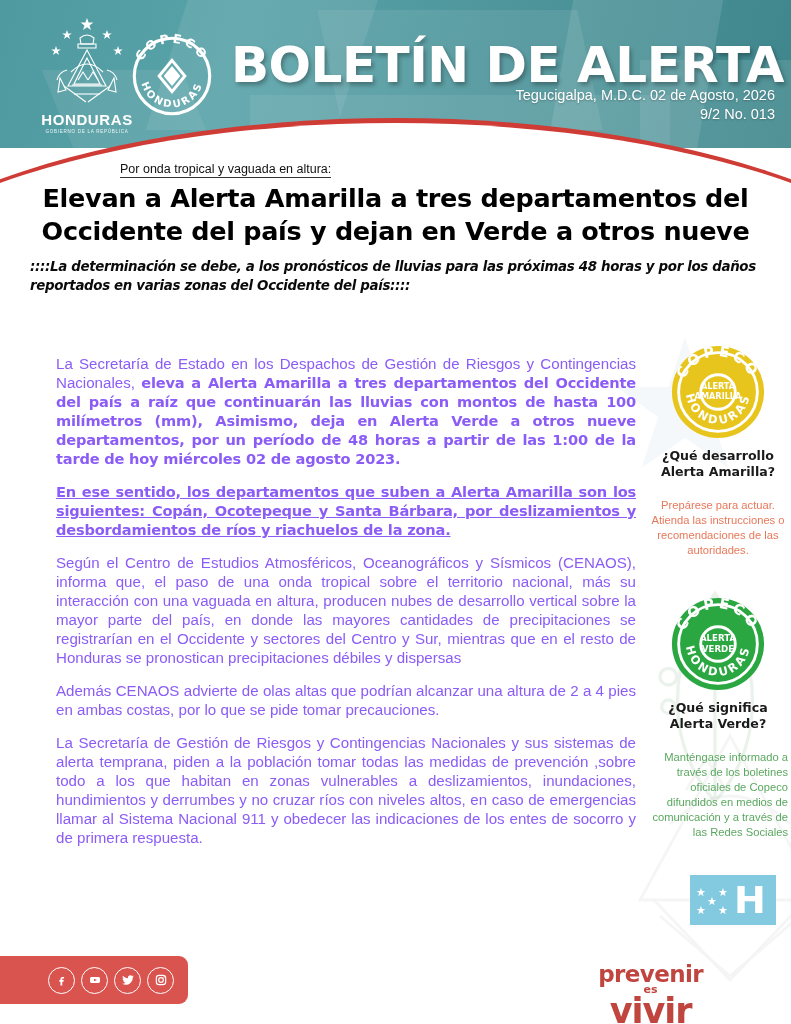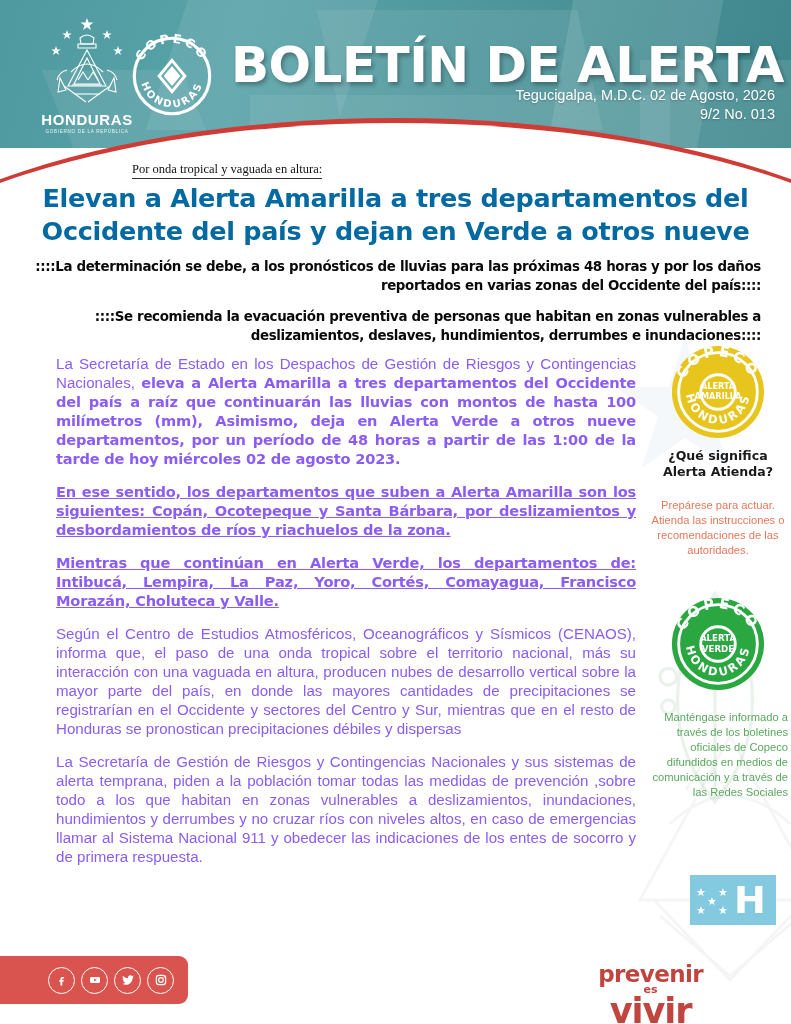--- a/index.html
+++ b/index.html
@@ -90,47 +90,48 @@
   }
   .body-mask {
     position:absolute; left:0; top: 330px; width: 791px; height: 694px;
     background:#ffffff; z-index: 3;
   }
 
   
   .content { position: absolute; left:0; top:0; width:791px; height:1024px; z-index: 6; }
 
   .kicker {
-    position:absolute; left:132px; top:162px;
+    position:absolute; left:120px; top:162px;
     font-size: 12.5px; color:#111;
-    font-family:Liberation Serif, serif;
+    font-family:Liberation Sans, sans-serif;
     border-bottom: 1px solid #333;
     padding-bottom: 1px;
   }
 
   .headline {
     position:absolute; left:36px; top:182px; width:719px;
     text-align:center;
     font-family:"DejaVu Sans", sans-serif;
     font-weight:bold;
     font-size: 25.5px;
     line-height: 33px;
-    color:#0369a1;
+    color:#000000;
     letter-spacing:-0.3px;
   }
 
   .summary {
     position:absolute; left:30px; top:258px; width:731px;
-    text-align:right;
+    text-align:left;
     font-family:"DejaVu Sans", sans-serif;
     font-weight:bold;
     font-size: 13.4px;
     line-height: 18.5px;
     color:#0a0a0a;
     letter-spacing:-0.35px;
+    font-style:italic;
   }
   .summary .blk2 { margin-top: 13px; }
 
   
   .article {
     position:absolute; left:56px; top:354px; width:580px;
     color:#8b5cf6;
     font-size: 15.1px;
     line-height: 19px;
     text-align: justify;
@@ -324,28 +325,27 @@
   </svg>
 
   <div class="content">
 
     <div class="kicker">Por onda tropical y vaguada en altura:</div>
 
     <div class="headline">Elevan a Alerta Amarilla a tres departamentos del Occidente del país y dejan en Verde a otros nueve</div>
 
     <div class="summary">
       <div class="blk1">::::La determinación se debe, a los pronósticos de lluvias para las próximas 48 horas y por los daños reportados en varias zonas del Occidente del país::::</div>
-      <div class="blk2">::::Se recomienda la evacuación preventiva de personas que habitan en zonas vulnerables a deslizamientos, deslaves, hundimientos, derrumbes e inundaciones::::</div>
     </div>
 
     <div class="article">
       <p><span>La Secretaría de Estado en los Despachos de Gestión de Riesgos y Contingencias Nacionales, </span><b>eleva a Alerta Amarilla a tres departamentos del Occidente del país a raíz que continuarán las lluvias con montos de hasta 100 milímetros (mm), Asimismo, deja en Alerta Verde a otros nueve departamentos, por un período de 48 horas a partir de las 1:00 de la tarde de hoy miércoles 02 de agosto 2023.</b></p>
       <p class="allbold">En ese sentido, los departamentos que suben a Alerta Amarilla son los siguientes: Copán, Ocotepeque y Santa Bárbara, por deslizamientos y desbordamientos de ríos y riachuelos de la zona.</p>
-      <p class="allbold">Mientras que continúan en Alerta Verde, los departamentos de: Intibucá, Lempira, La Paz, Yoro, Cortés, Comayagua, Francisco Morazán, Choluteca y Valle.</p>
       <p>Según el Centro de Estudios Atmosféricos, Oceanográficos y Sísmicos (CENAOS), informa que, el paso de una onda tropical sobre el territorio nacional, más su interacción con una vaguada en altura, producen nubes de desarrollo vertical sobre la mayor parte del país, en donde las mayores cantidades de precipitaciones se registrarían en el Occidente y sectores del Centro y Sur, mientras que en el resto de Honduras se pronostican precipitaciones débiles y dispersas</p>
+      <p>Además CENAOS advierte de olas altas que podrían alcanzar una altura de 2 a 4 pies en ambas costas, por lo que se pide tomar precauciones.</p>
       <p> La Secretaría de Gestión de Riesgos y Contingencias Nacionales y sus sistemas de alerta temprana, piden a la población tomar todas las medidas de prevención ,sobre todo a los que habitan en zonas vulnerables a deslizamientos, inundaciones, hundimientos y derrumbes y no cruzar ríos con niveles altos, en caso de emergencias llamar al Sistema Nacional 911 y obedecer las indicaciones de los entes de socorro y de primera respuesta.</p>
     </div>
 
     <div class="side">
 
       <div class="side-block yellow-block">
         <div class="badge-wrap">
           <svg width="96" height="96" viewBox="0 0 100 100">
             <defs>
               <path id="arcTopY" d="M 13,50 A 37,37 0 0 1 87,50"></path>
@@ -357,21 +357,21 @@
             <text x="50" y="47" text-anchor="middle" font-family="'DejaVu Sans',sans-serif" font-size="8.5" font-weight="bold" fill="#ffffff">ALERTA</text>
             <text x="50" y="57" text-anchor="middle" font-family="'DejaVu Sans',sans-serif" font-size="8.5" font-weight="bold" fill="#ffffff">AMARILLA</text>
             <text font-family="'DejaVu Sans',sans-serif" font-size="15" font-weight="bold" fill="#ffffff" letter-spacing="3.5">
               <textPath href="#arcTopY" startOffset="50%" text-anchor="middle">COPECO</textPath>
             </text>
             <text font-family="'DejaVu Sans',sans-serif" font-size="12" font-weight="bold" fill="#ffffff" letter-spacing="2.6">
               <textPath href="#arcBotY" startOffset="50%" text-anchor="middle">HONDURAS</textPath>
             </text>
           </svg>
         </div>
-        <div class="side-q">¿Qué significa Alerta Atienda?</div>
+        <div class="side-q">¿Qué desarrollo Alerta Amarilla?</div>
         <div class="side-body">Prepárese para actuar.  Atienda las instrucciones o recomendaciones de las autoridades.</div>
       </div>
 
       <div class="side-block green-block">
         <div class="badge-wrap">
           <svg width="96" height="96" viewBox="0 0 100 100">
             <defs>
               <path id="arcTopG" d="M 13,50 A 37,37 0 0 1 87,50"></path>
               <path id="arcBotG" d="M 17,50 A 33,33 0 0 0 83,50"></path>
             </defs>
@@ -381,20 +381,21 @@
             <text x="50" y="47" text-anchor="middle" font-family="'DejaVu Sans',sans-serif" font-size="9" font-weight="bold" fill="#ffffff">ALERTA</text>
             <text x="50" y="58" text-anchor="middle" font-family="'DejaVu Sans',sans-serif" font-size="9" font-weight="bold" fill="#ffffff">VERDE</text>
             <text font-family="'DejaVu Sans',sans-serif" font-size="15" font-weight="bold" fill="#ffffff" letter-spacing="3.5">
               <textPath href="#arcTopG" startOffset="50%" text-anchor="middle">COPECO</textPath>
             </text>
             <text font-family="'DejaVu Sans',sans-serif" font-size="12" font-weight="bold" fill="#ffffff" letter-spacing="2.6">
               <textPath href="#arcBotG" startOffset="50%" text-anchor="middle">HONDURAS</textPath>
             </text>
           </svg>
         </div>
+        <div class="side-q">¿Qué significa Alerta Verde?</div>
         <div class="side-body green">Manténgase informado a través de los boletines oficiales de Copeco difundidos en medios de comunicación y a través de las Redes Sociales</div>
       </div>
     </div>
 
     <div class="hlogo">
       <div class="stars">
         <span style="left:6px;  top:12px;">★</span>
         <span style="left:28px; top:12px;">★</span>
         <span style="left:17px; top:21px;">★</span>
         <span style="left:6px;  top:30px;">★</span>

